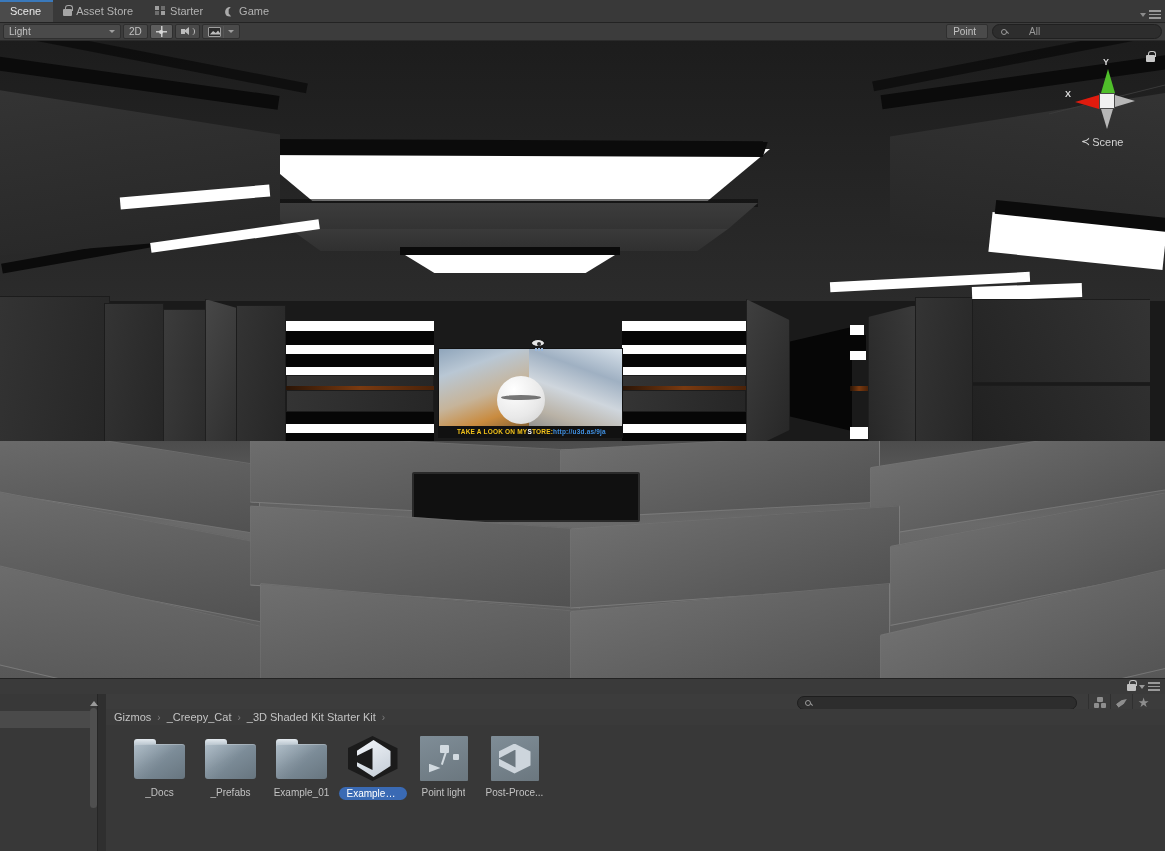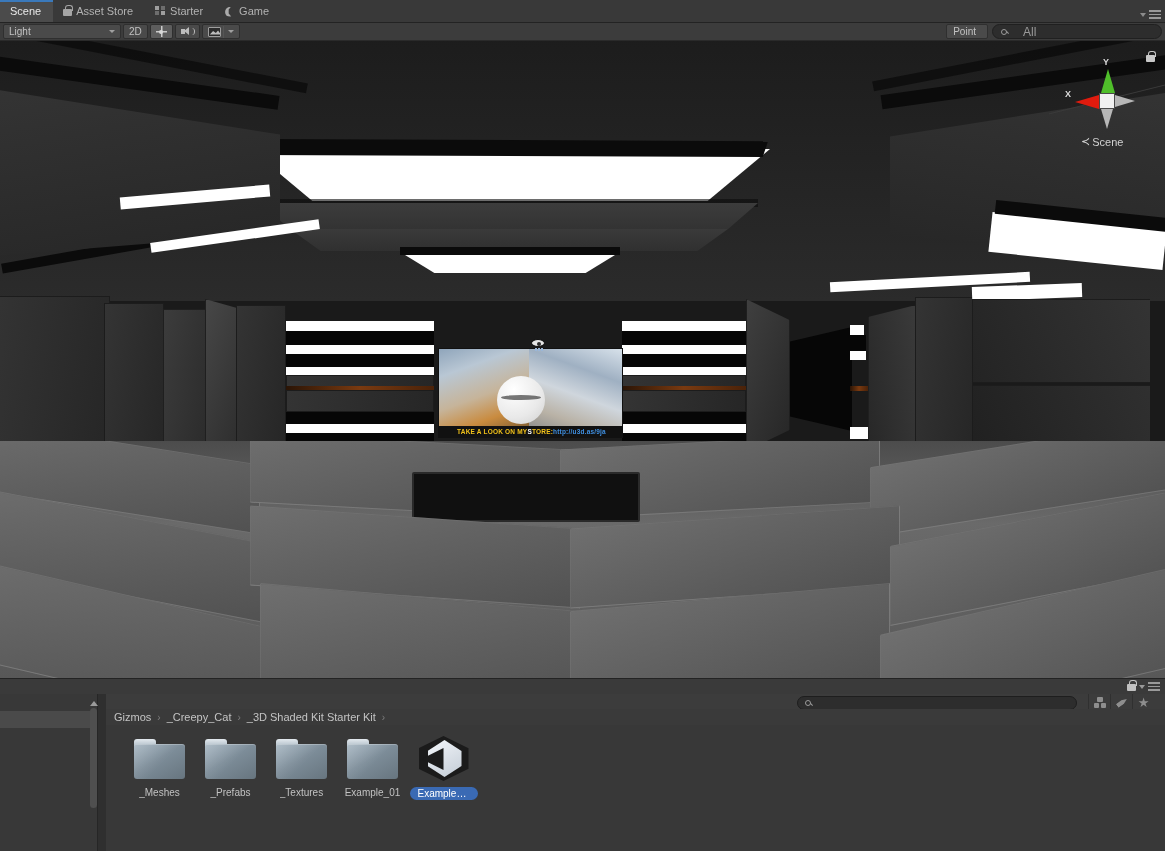--- a/index.html
+++ b/index.html
@@ -53,21 +53,21 @@
     border-right:1.5px solid #bdbdbd; border-radius:0 4px 4px 0; }
   .imgic { width:13px; height:10px; background:#2c2c2c; border:1px solid #9e9e9e; border-radius:1px; position:relative; overflow:hidden;}
   .imgic::after{ content:""; position:absolute; left:1px; bottom:1px; width:11px; height:5px;
     background:#bdbdbd; clip-path: polygon(0 100%, 30% 30%, 55% 70%, 75% 20%, 100% 100%);}
   .minidd { width:0;height:0;border-left:3px solid transparent;border-right:3px solid transparent;border-top:3px solid #a0a0a0; margin-left:2px;}
   .vsep { width:1px; height:12px; background:#555; margin:0 2px; }
   .stb-right { margin-left:auto; display:flex; align-items:center; gap:4px; }
   .gizmos-btn { height:15px; display:flex; align-items:center; gap:5px; padding:0 6px; background:#4a4a4a;
     border:1px solid #2f2f2f; border-radius:2px; font-size:10px; color:#c2c2c2; }
   .scene-search { width:170px; height:15px; background:#2d2d2d; border:1px solid #202020; border-radius:8px;
-    display:flex; align-items:center; padding:0 8px; gap:16px; font-size:12px; color:#9a9a9a; }
+    display:flex; align-items:center; padding:0 8px; gap:22px; font-size:10px; color:#9a9a9a; }
   .sloop { width:6px;height:6px;border:1.2px solid #9a9a9a;border-radius:50%; position:relative; flex:none;}
   .sloop::after{content:"";position:absolute;width:3px;height:1.2px;background:#9a9a9a;transform:rotate(45deg);right:-3px;bottom:0;}
 
   
   .sceneview { position:absolute; left:0; top:41px; width:1165px; height:637px; background:#1a1a1a; overflow:hidden; }
 
   
   .ceiling { position:absolute; left:0; top:0; width:1165px; height:260px; background:#222; overflow:hidden;}
   .clight { position:absolute; background:#fff; }
   .cframe { position:absolute; background:#0b0b0b; }
@@ -481,50 +481,41 @@
     <span class="bc-sep">›</span>
     <span class="bc-item">_Creepy_Cat</span>
     <span class="bc-sep">›</span>
     <span class="bc-item">_3D Shaded Kit Starter Kit</span>
     <span class="bc-sep">›</span>
   </div>
 
   <div class="assets-area">
     <div class="grid">
 
-
       <div class="cell">
         <div class="thumb">
             <div class="folder">
               <div class="tab-f"></div>
               <div class="body-f"></div>
             </div>
           </div>
-        <div class="nm">_Meshes</div>
-      </div>
+        <div class="nm">_Docs</div>
+      </div>
+
 
       <div class="cell">
         <div class="thumb">
             <div class="folder">
               <div class="tab-f"></div>
               <div class="body-f"></div>
             </div>
           </div>
         <div class="nm">_Prefabs</div>
       </div>
 
-      <div class="cell">
-        <div class="thumb">
-            <div class="folder">
-              <div class="tab-f"></div>
-              <div class="body-f"></div>
-            </div>
-          </div>
-        <div class="nm">_Textures</div>
-      </div>
 
       <div class="cell">
         <div class="thumb">
             <div class="folder">
               <div class="tab-f"></div>
               <div class="body-f"></div>
             </div>
           </div>
         <div class="nm">Example_01</div>
       </div>
@@ -533,19 +524,43 @@
         <div class="thumb">
             <div class="unity-scene">
               <div class="uc"></div>
               <div class="uf1"></div>
               <div class="uf2"></div>
             </div>
           </div>
         <div class="nm selected">Example_01</div>
       </div>
 
-
-
+      <div class="cell">
+        <div class="thumb">
+            <div class="abox">
+              <div class="lightmap-ic">
+                <i></i>
+                <i></i>
+                <i></i>
+                <i></i>
+              </div>
+            </div>
+          </div>
+        <div class="nm">Point light</div>
+      </div>
+
+
+      <div class="cell">
+        <div class="thumb">
+            <div class="abox">
+              <div class="unity-flat">
+                <div class="f1"></div>
+                <div class="f2"></div>
+              </div>
+            </div>
+          </div>
+        <div class="nm">Post-Proce...</div>
+      </div>
 
     </div>
   </div>
 
 </div>
 
 </body></html>

